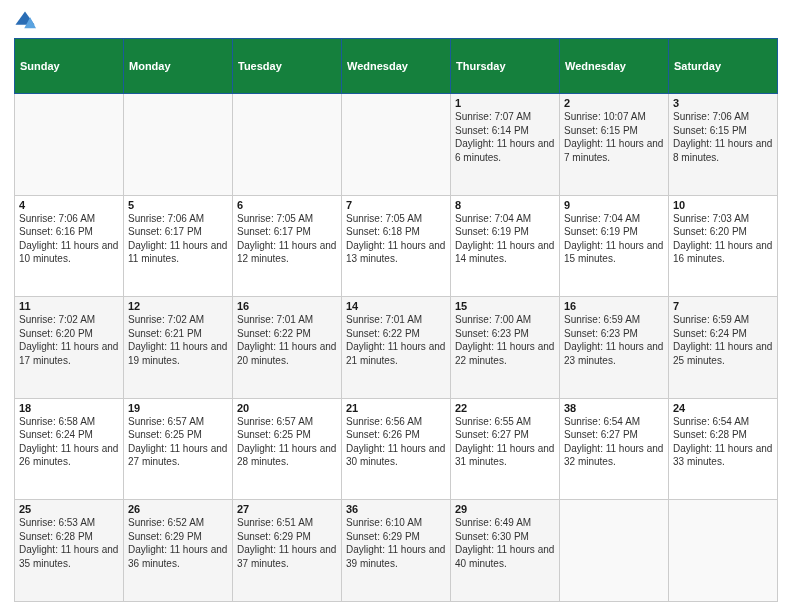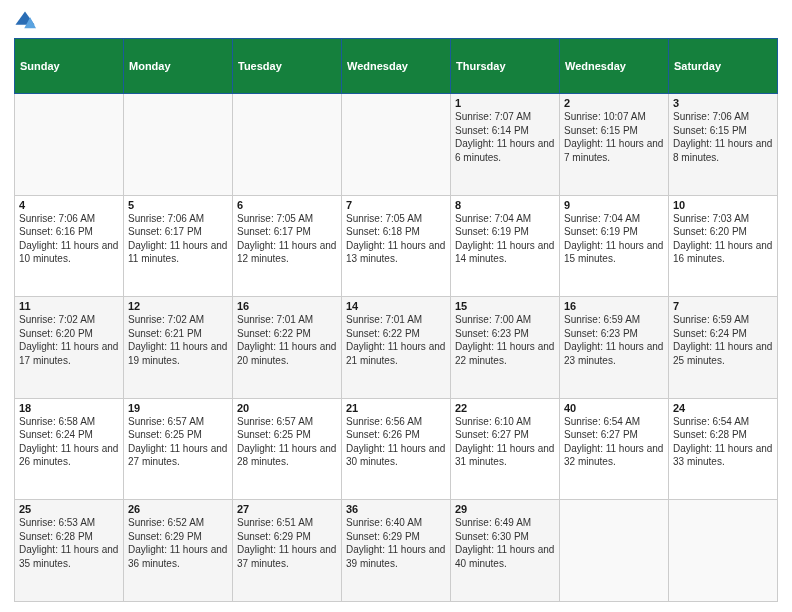--- a/index.html
+++ b/index.html
@@ -278,27 +278,27 @@
           </td>
           <td>
             <span class="day-number">21</span>
             <div class="day-info">Sunrise: 6:56 AM
 Sunset: 6:26 PM
 Daylight: 11 hours
 and 30 minutes.</div>
           </td>
           <td>
             <span class="day-number">22</span>
-            <div class="day-info">Sunrise: 6:10 AM
+            <div class="day-info">Sunrise: 6:55 AM
 Sunset: 6:27 PM
 Daylight: 11 hours
 and 31 minutes.</div>
           </td>
           <td>
-            <span class="day-number">40</span>
+            <span class="day-number">38</span>
             <div class="day-info">Sunrise: 6:54 AM
 Sunset: 6:27 PM
 Daylight: 11 hours
 and 32 minutes.</div>
           </td>
           <td>
             <span class="day-number">24</span>
             <div class="day-info">Sunrise: 6:54 AM
 Sunset: 6:28 PM
 Daylight: 11 hours
@@ -322,21 +322,21 @@
           </td>
           <td>
             <span class="day-number">27</span>
             <div class="day-info">Sunrise: 6:51 AM
 Sunset: 6:29 PM
 Daylight: 11 hours
 and 37 minutes.</div>
           </td>
           <td>
             <span class="day-number">36</span>
-            <div class="day-info">Sunrise: 6:40 AM
+            <div class="day-info">Sunrise: 6:10 AM
 Sunset: 6:29 PM
 Daylight: 11 hours
 and 39 minutes.</div>
           </td>
           <td>
             <span class="day-number">29</span>
             <div class="day-info">Sunrise: 6:49 AM
 Sunset: 6:30 PM
 Daylight: 11 hours
 and 40 minutes.</div>

